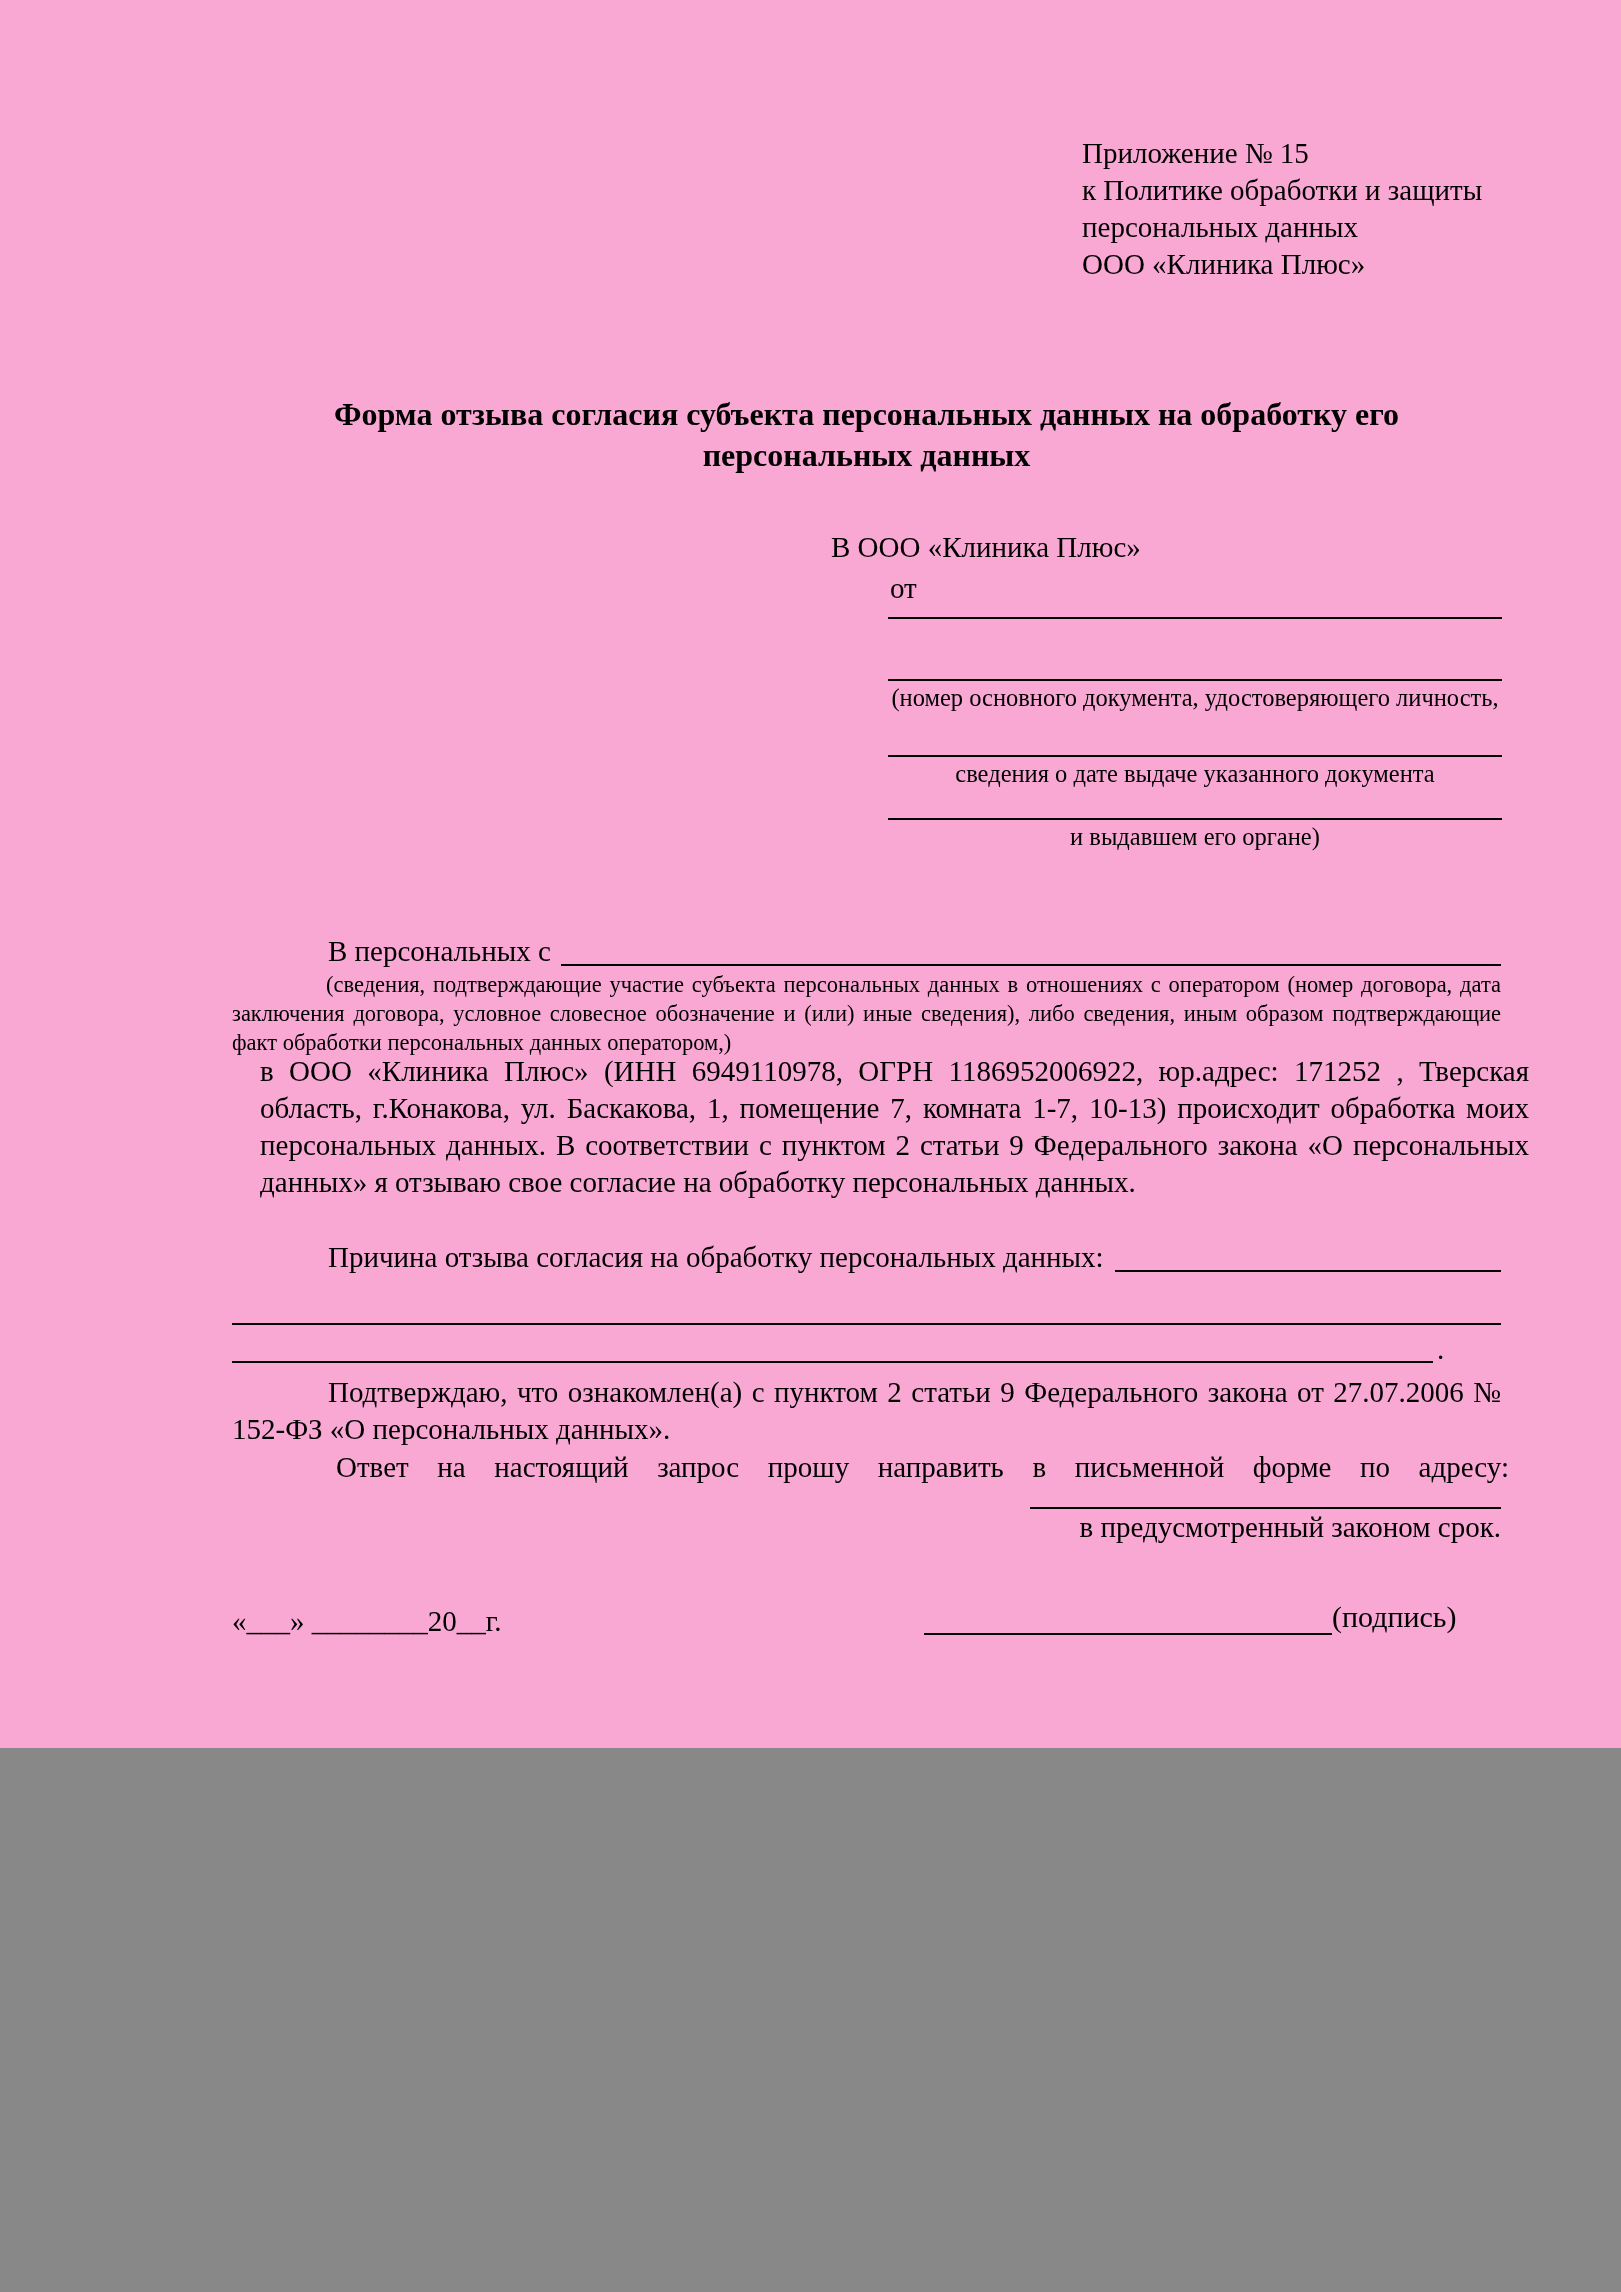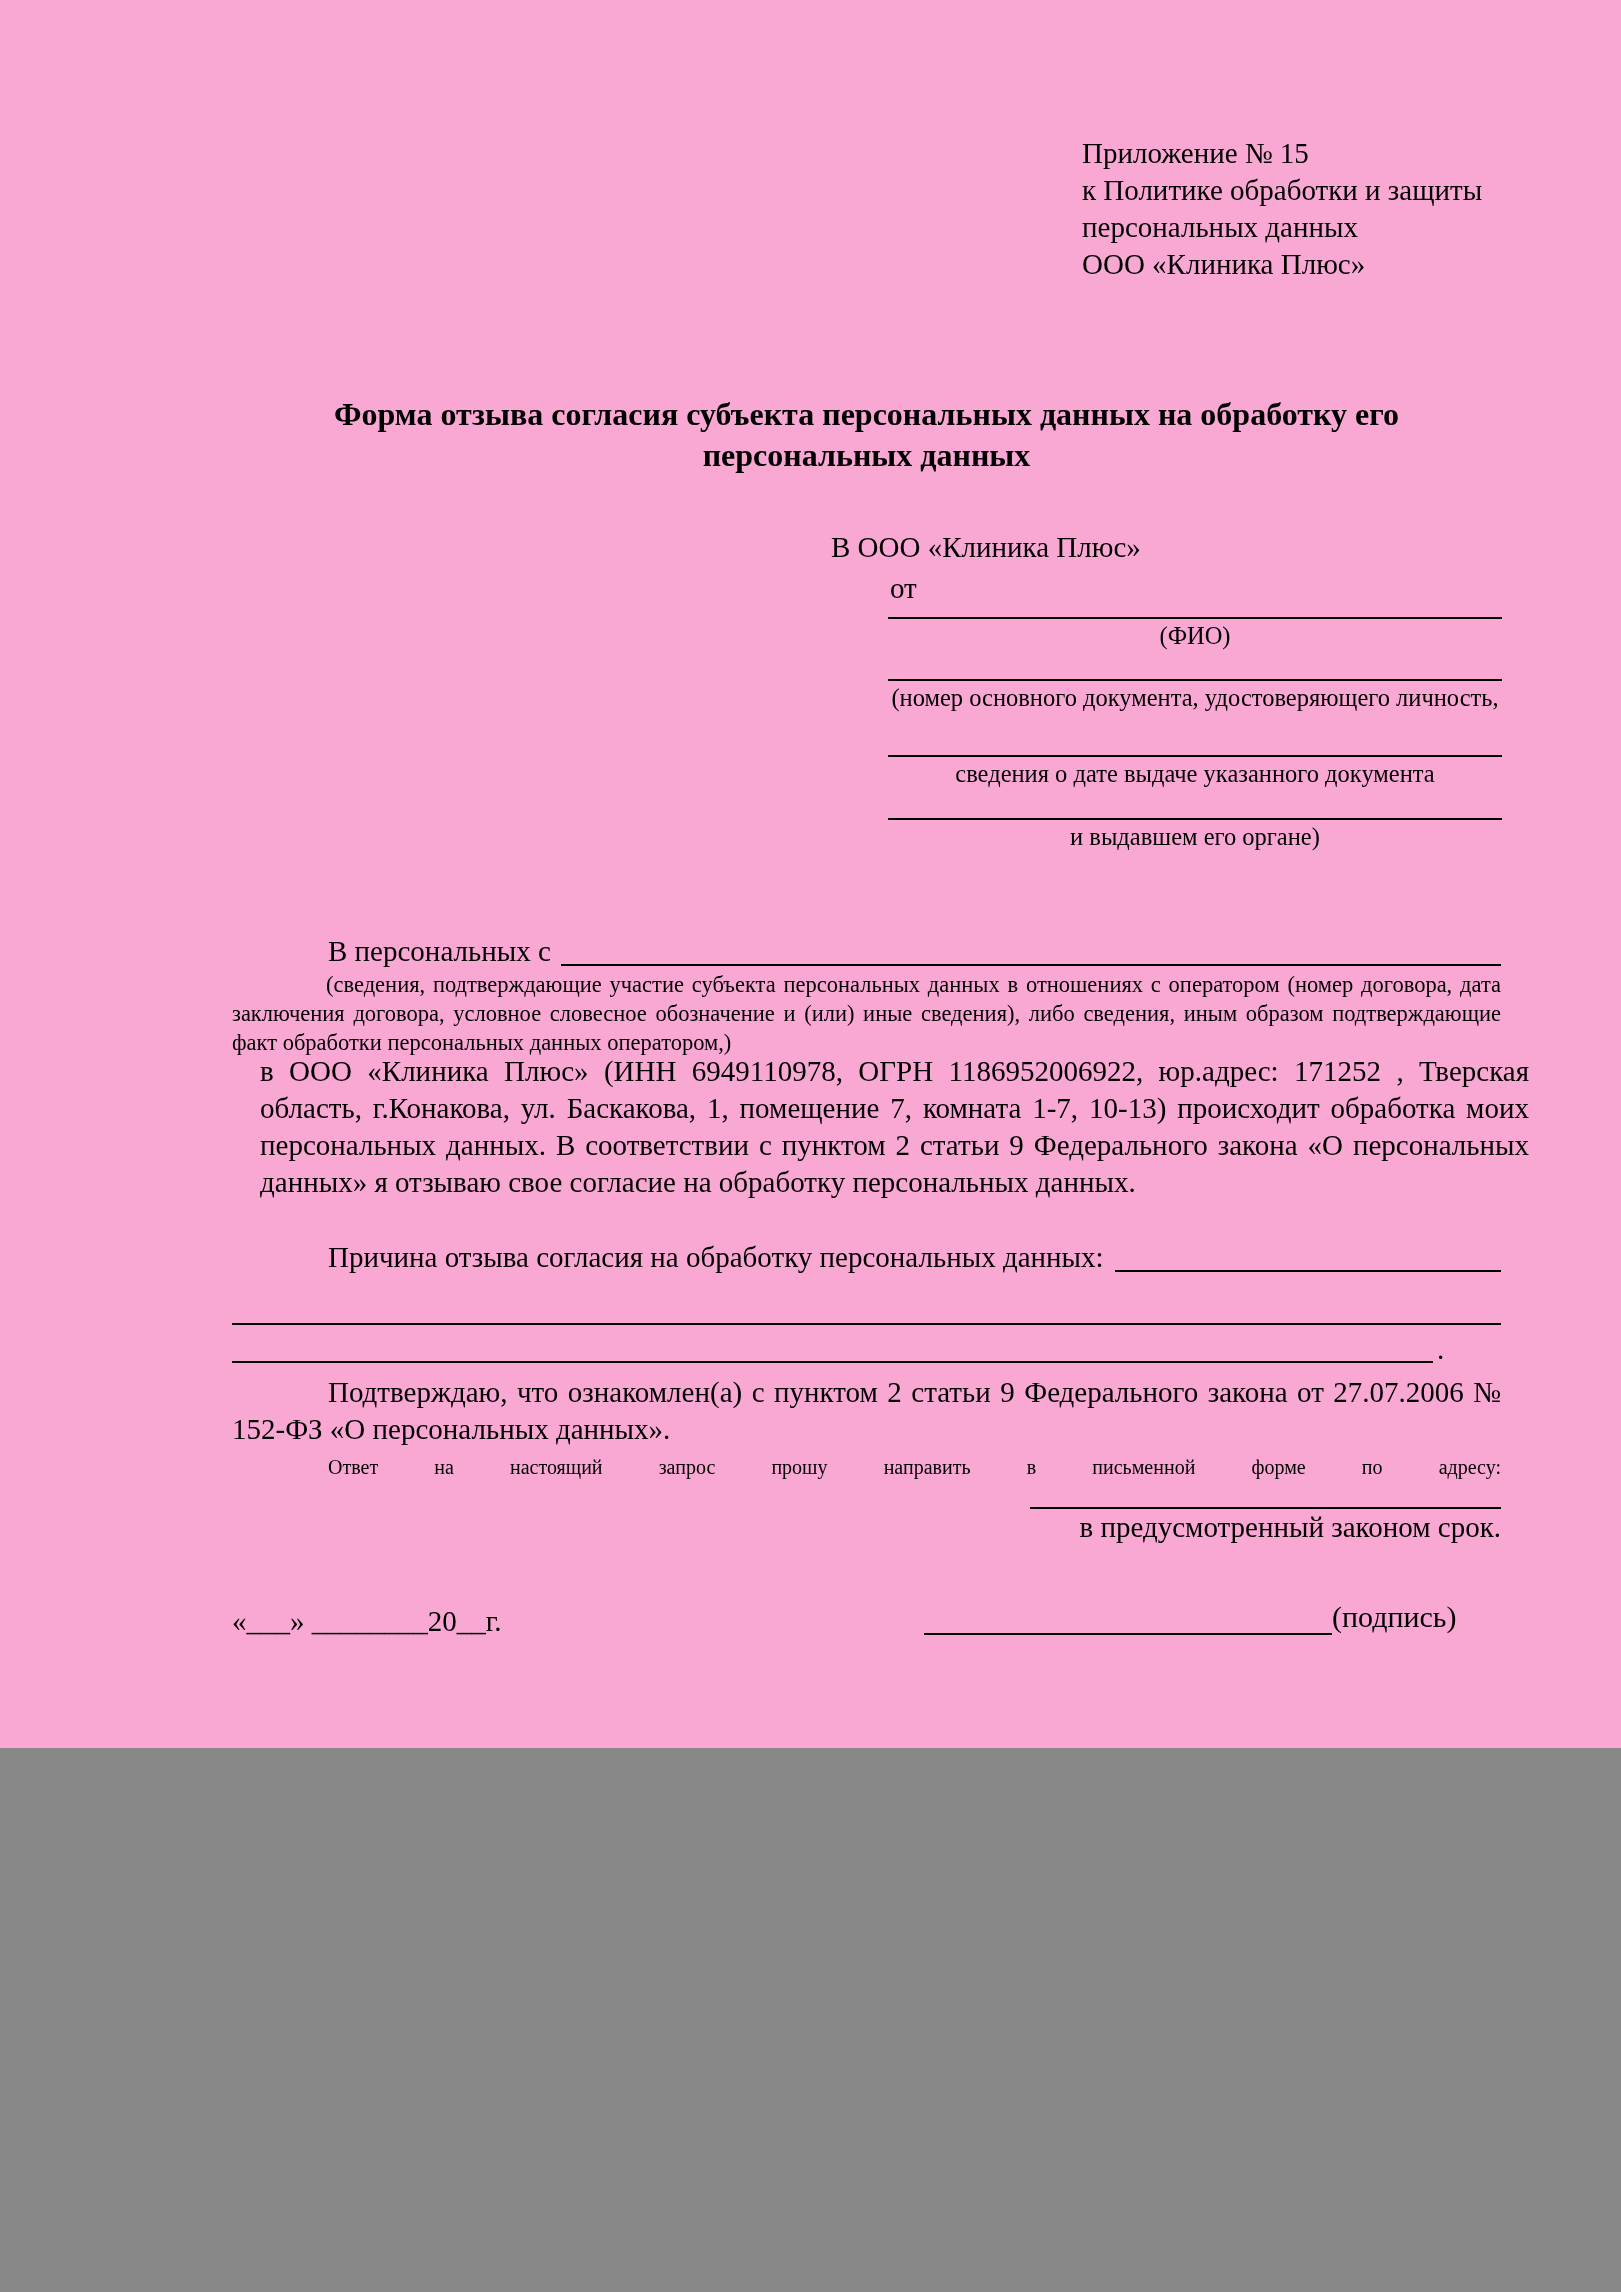--- a/index.html
+++ b/index.html
@@ -59,22 +59,22 @@
   .reason .fill { flex: 1; border-bottom: 2.9px solid #000; margin-bottom: 3.9px; margin-left: 11.8px; min-width: 167px; }
   .blank1 { left: 232px; top: 1323px; width: 1269px; border-top: 2.9px solid #000; }
   .blank2 { left: 232px; top: 1361px; width: 1201px; border-top: 2.9px solid #000; }
   .blank2-dot { left: 1437px; top: 1333px; font-size: 29px; }
   .confirm {
     left: 232px; top: 1374px; width: 1269px;
     font-size: 29px; line-height: 37px;
     text-align: justify; text-indent: 96px;
   }
   .reply1 {
-    left: 232px; top: 1449px; width: 1269px;
-    font-size: 20px; line-height: 37px;
+    left: 240px; top: 1449px; width: 1269px;
+    font-size: 29px; line-height: 37px;
     text-align: justify; text-align-last: justify; text-indent: 96px;
   }
   .reply2 {
     left: 232px; top: 1472px; width: 1269px;
     font-size: 29px; line-height: 37px;
     display: flex; align-items: flex-end; flex-direction: column;
   }
   .reply2 .fill { width: 471px; border-bottom: 2.9px solid #000; height: 35px; }
   .dateline { left: 232px; top: 1602px; font-size: 29px; line-height: 39px; }
   .signature {
@@ -96,21 +96,20 @@
     <div>ООО «Клиника Плюс»</div>
   </div>
 
   <div class="abs title">Форма отзыва согласия субъекта персональных данных на обработку его персональных данных</div>
 
   <div class="abs addr-to">В ООО «Клиника Плюс»</div>
   <div class="abs addr-from">от</div>
 
   <div class="abs field" style="top:617px">
     <div class="rule"></div>
-    <div class="cap">(ФИО)</div>
   </div>
 
   <div class="abs field" style="top:679px">
     <div class="rule"></div>
     <div class="cap">(номер основного документа, удостоверяющего личность,</div>
   </div>
 
   <div class="abs field" style="top:755px">
     <div class="rule"></div>
     <div class="cap">сведения о дате выдаче указанного документа</div>

